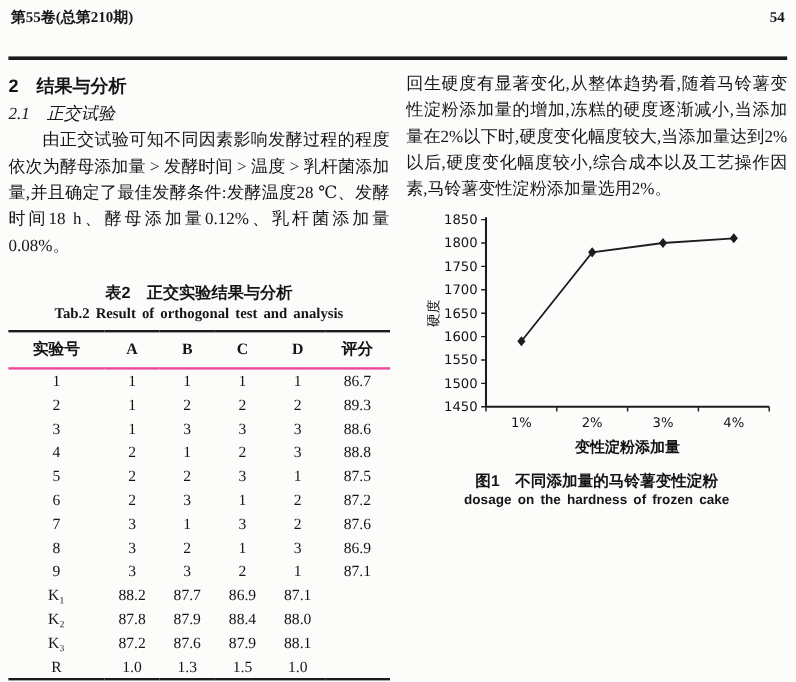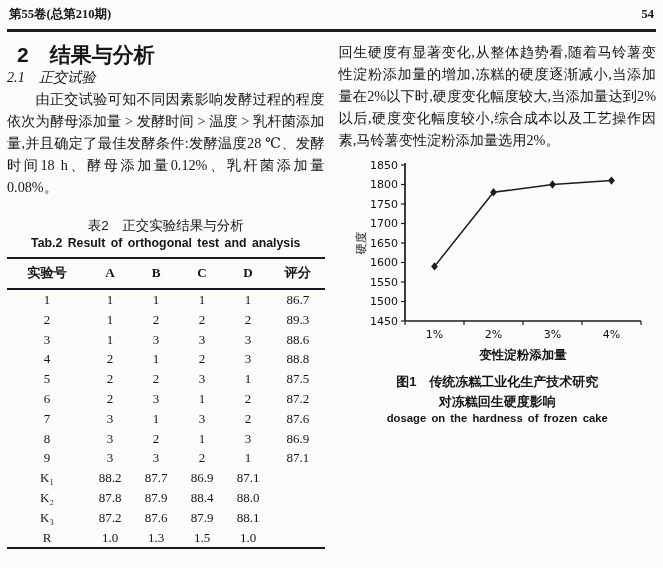--- a/index.html
+++ b/index.html
@@ -5,54 +5,54 @@
   html,body{margin:0;padding:0;}
   body{
     width:663px;height:568px;overflow:hidden;
     background:#fcfcfb;color:#151515;
     font-family:"Liberation Serif","DejaVu Serif",serif;
   }
   .page{width:663px;height:568px;box-sizing:border-box;padding:3px 7px 0 7px;}
   .header{
     display:flex;justify-content:space-between;align-items:baseline;
     font-weight:bold;font-size:12.5px;
-    padding:3px 2px 6px 2px;
+    padding:3px 2px 24px 2px;
     border-bottom:3px solid #1b1b1b;
   }
   .header .center{letter-spacing:.5px;}
   .columns{display:flex;gap:14px;padding-top:9px;}
   .col{width:318px;font-size:14.2px;line-height:22px;text-align:justify;}
   .para{margin:0;}
   .indent{text-indent:2em;}
   .sec-heading{
     font-family:"Liberation Sans","DejaVu Sans",sans-serif;
-    font-weight:bold;font-size:21px;margin:2px 0 0 10px;line-height:23px;
+    font-weight:bold;font-size:15px;margin:2px 0 0 0;line-height:23px;
   }
   .subsec-heading{
     font-weight:normal;font-style:italic;font-size:14.2px;margin:0;line-height:22px;
   }
   sup{font-size:9px;line-height:0;}
   
   .table-caption-zh{
-    text-align:center;font-weight:normal;font-size:13.5px;
+    text-align:center;font-weight:bold;font-size:13.5px;
     font-family:"Liberation Sans","DejaVu Sans",sans-serif;
     margin:18px 0 0 0;line-height:19px;
   }
   .table-caption-en{
     text-align:center;font-weight:bold;font-size:12.3px;
-    font-family:Liberation Sans, sans-serif;
+    font-family:Liberation Serif, serif;
     margin:0 0 5px 0;line-height:17px;word-spacing:2px;
   }
   table.orth{
     width:100%;border-collapse:collapse;font-size:13px;text-align:center;
     border-top:2px solid #1b1b1b;border-bottom:2.6px solid #1b1b1b;
   }
   table.orth th{
     font-weight:bold;padding:3px 0 4px 0;
-    border-bottom:2px solid #0f172a;font-size:13.2px;
+    border-bottom:2px solid #ec4899;font-size:13.2px;
   }
   table.orth td{padding:0;height:19.8px;line-height:19.8px;}
   
   .chart-wrap{margin:4px 0 0 14px;width:302px;}
   .fig-caption-zh{
     text-align:center;font-weight:bold;font-size:13px;
     font-family:"Liberation Sans","DejaVu Sans",sans-serif;
     margin:2px 0 0 0;line-height:18px;
   }
   .fig-caption-en{
@@ -239,20 +239,19 @@
             <text x="258.5" y="183" text-anchor="middle" font-size="11" font-family="&quot;DejaVu Sans&quot;,sans-serif" fill="#111">4%</text>
             <text x="170" y="204" text-anchor="middle" font-size="12.5" font-weight="bold" font-family="&quot;Liberation Sans&quot;,&quot;DejaVu Sans&quot;,sans-serif" fill="#111">变性淀粉添加量</text>
             <text x="12" y="88" text-anchor="middle" font-size="11.5" fill="#111" font-family="&quot;Liberation Sans&quot;,&quot;DejaVu Sans&quot;,sans-serif" transform="rotate(-90 12 88)">硬度</text>
             <polyline points="81.5,111.4 140.5,37.30000000000001 199.5,29.5 258.5,25.599999999999994" fill="none" stroke="#1c1c1c" stroke-width="1.5"></polyline>
             <path d="M 81.5 107.2 L 84.9 111.4 L 81.5 115.60000000000001 L 78.1 111.4 Z" fill="#1c1c1c"></path>
             <path d="M 140.5 33.10000000000001 L 143.9 37.30000000000001 L 140.5 41.500000000000014 L 137.1 37.30000000000001 Z" fill="#1c1c1c"></path>
             <path d="M 199.5 25.3 L 202.9 29.5 L 199.5 33.7 L 196.1 29.5 Z" fill="#1c1c1c"></path>
             <path d="M 258.5 21.399999999999995 L 261.9 25.599999999999994 L 258.5 29.799999999999994 L 255.1 25.599999999999994 Z" fill="#1c1c1c"></path>
           </svg></div>
 
-      <p class="fig-caption-zh">图1　传统冻糕工业化生产技术研究</p>
-      <p class="fig-caption-zh">对冻糕回生硬度影响</p>
+      <p class="fig-caption-zh">图1　不同添加量的马铃薯变性淀粉</p>
       <p class="fig-caption-en">dosage on the hardness of frozen cake</p>
 
     </div>
 
   </div>
 </div>
 
 </body></html>

